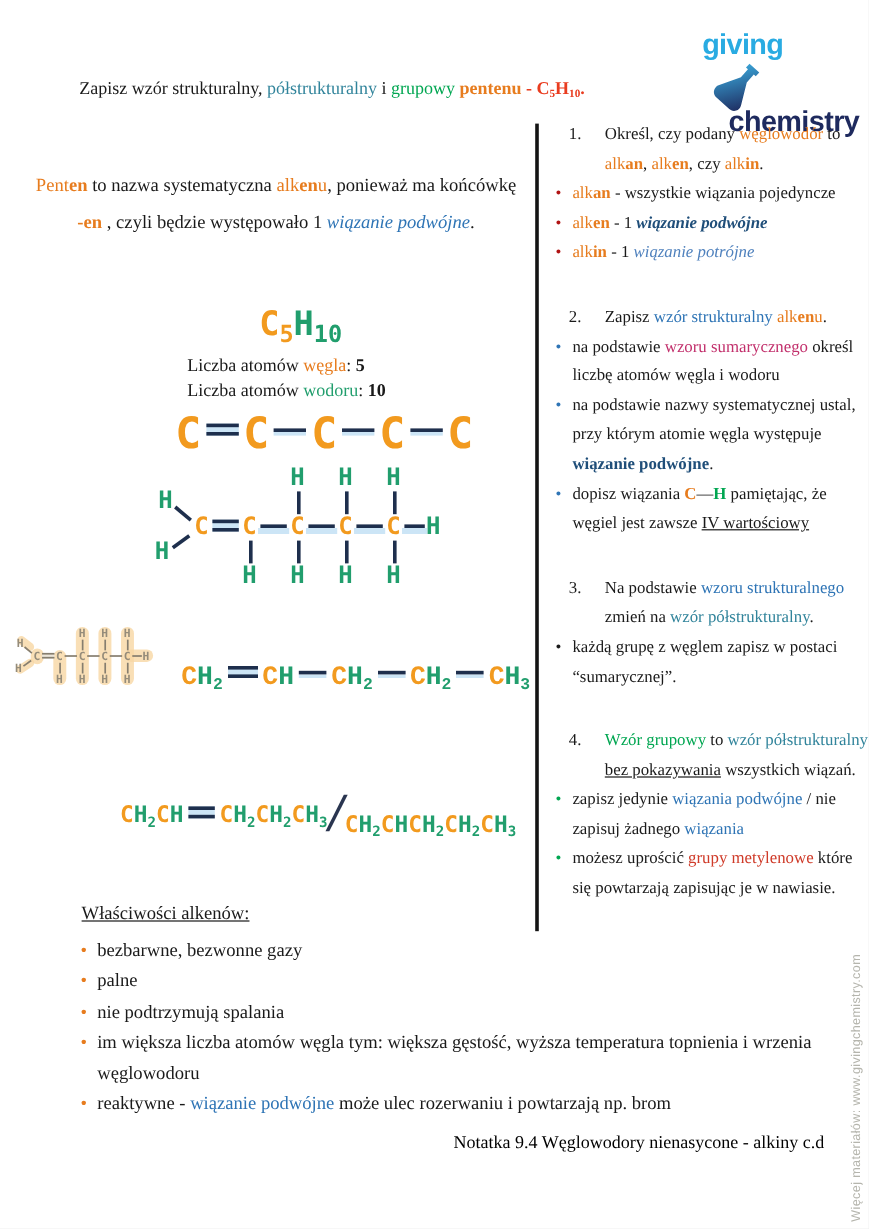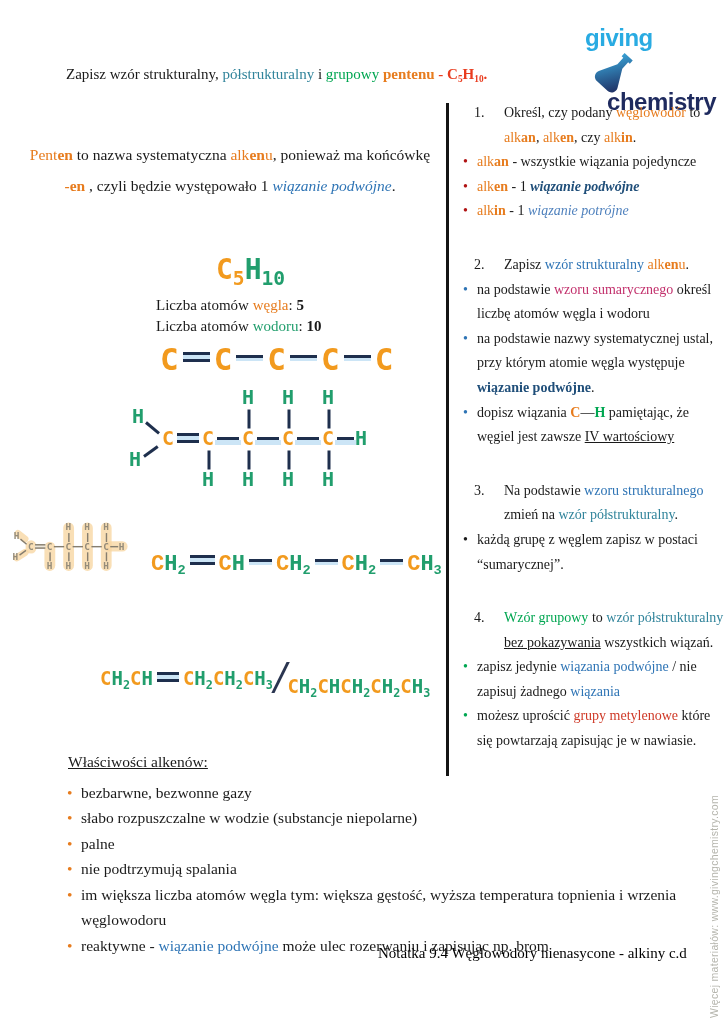--- a/index.html
+++ b/index.html
@@ -33,22 +33,22 @@
   
   .c5h10{position:absolute;left:216px;top:253px;font-family:"DejaVu Sans Mono",monospace;
          font-weight:bold;font-size:28px;}
   .c5h10 sub{font-size:0.7em;}
   .liczba{position:absolute;left:156px;top:295px;font-size:15px;line-height:21px;}
 
   .bd{display:inline-block;vertical-align:middle;position:relative;margin:0 4px;top:-2px;}
   .bd.s{width:23px;height:3px;background:#1e2f4d;box-shadow:0 3px 0 #cce5f6;}
   .bd.d{width:25px;height:4px;background:#cce5f6;border-top:3px solid #1e2f4d;border-bottom:3px solid #1e2f4d;}
 
-  .skeleton{position:absolute;left:160px;top:341px;font-family:"DejaVu Sans Mono",monospace;
-            font-weight:bold;font-size:31px;white-space:nowrap;}
+  .skeleton{position:absolute;left:146px;top:341px;font-family:"DejaVu Sans Mono",monospace;
+            font-weight:bold;font-size:36px;white-space:nowrap;}
   .skeleton .bd{top:-5px}.skeleton .bd.s{width:27px}.skeleton .bd.d{width:27px}
 
   .half{position:absolute;left:151px;top:552px;font-family:Liberation Mono, monospace;
         font-weight:bold;font-size:22px;white-space:nowrap;}
   .half .bd{top:-4px}
 
   .group{position:absolute;left:100px;top:651px;font-family:"DejaVu Sans Mono",monospace;
          font-weight:bold;font-size:19px;white-space:nowrap;}
   .group .bd{top:-3px}.group .bd.d{width:22px}
   .slash{font-family:"DejaVu Sans",sans-serif;font-size:37px;font-weight:normal;font-style:italic;
@@ -253,24 +253,23 @@
       </div>
       <div class="bullet"><span><span>zapisz jedynie </span><span class="bl">wiązania podwójne</span><span> / nie</span><br><span>zapisuj żadnego </span><span class="bl">wiązania</span></span></div>
       <div class="bullet"><span><span>możesz uprościć </span><span class="rw">grupy metylenowe</span><span> które</span><br><span>się powtarzają zapisując je w nawiasie.</span></span></div>
     </div>
 
   </aside>
 
   <section class="props">
     <div class="props-heading"><span>Właściwości alkenów:</span></div>
     <div class="bullet"><span><span>bezbarwne, bezwonne gazy</span></span></div>
-    <div class="bullet"><span><span>słabo rozpuszczalne w wodzie (substancje niepolarne)</span></span></div>
     <div class="bullet"><span><span>palne</span></span></div>
     <div class="bullet"><span><span>nie podtrzymują spalania</span></span></div>
     <div class="bullet"><span><span>im większa liczba atomów węgla tym: większa gęstość, wyższa temperatura topnienia i wrzenia</span><br><span>węglowodoru</span></span></div>
-    <div class="bullet"><span><span>reaktywne - </span><span class="bl">wiązanie podwójne</span><span> może ulec rozerwaniu i zapisując np. brom</span></span></div>
+    <div class="bullet"><span><span>reaktywne - </span><span class="bl">wiązanie podwójne</span><span> może ulec rozerwaniu i powtarzają np. brom</span></span></div>
   </section>
 
   <div class="footer">Notatka 9.4 Węglowodory nienasycone - alkiny c.d</div>
 
   <div class="watermark">Więcej materiałów: www.givingchemistry.com</div>
 
 </div>
 
 </body></html>

